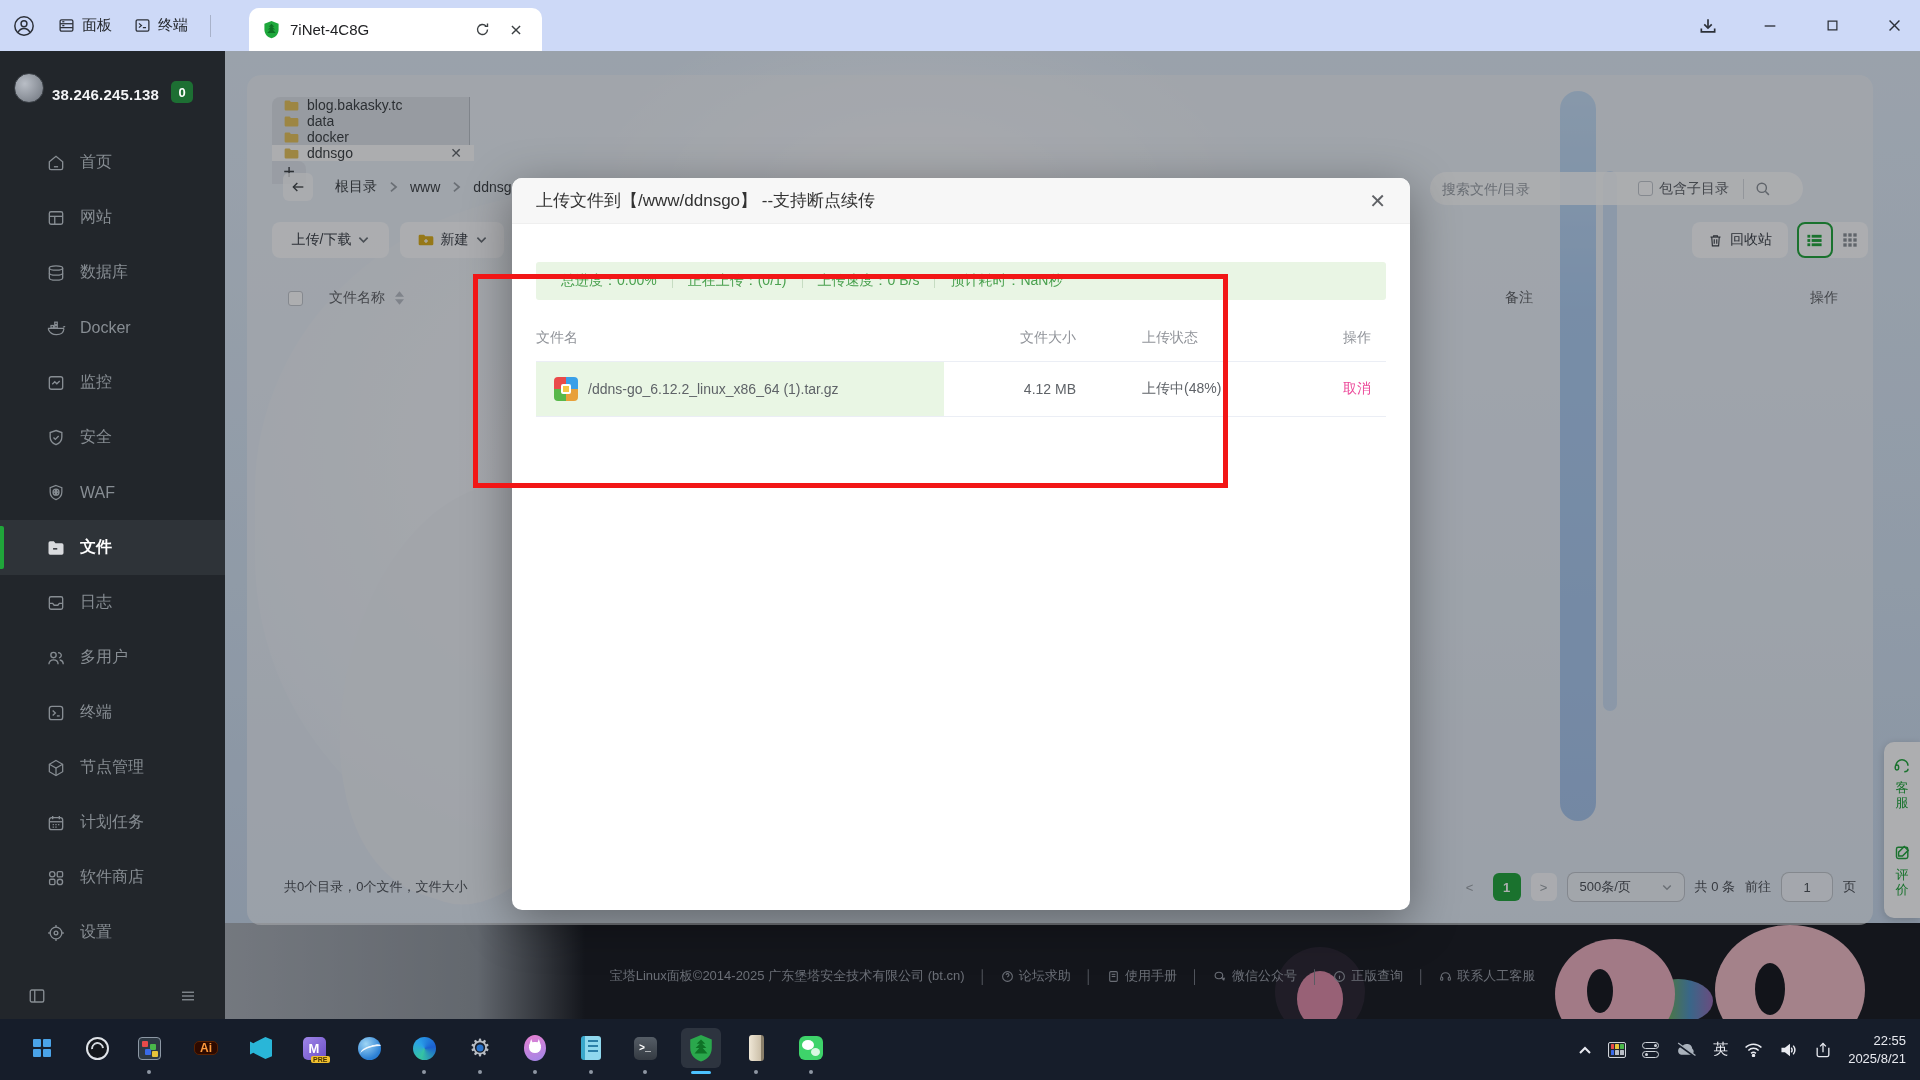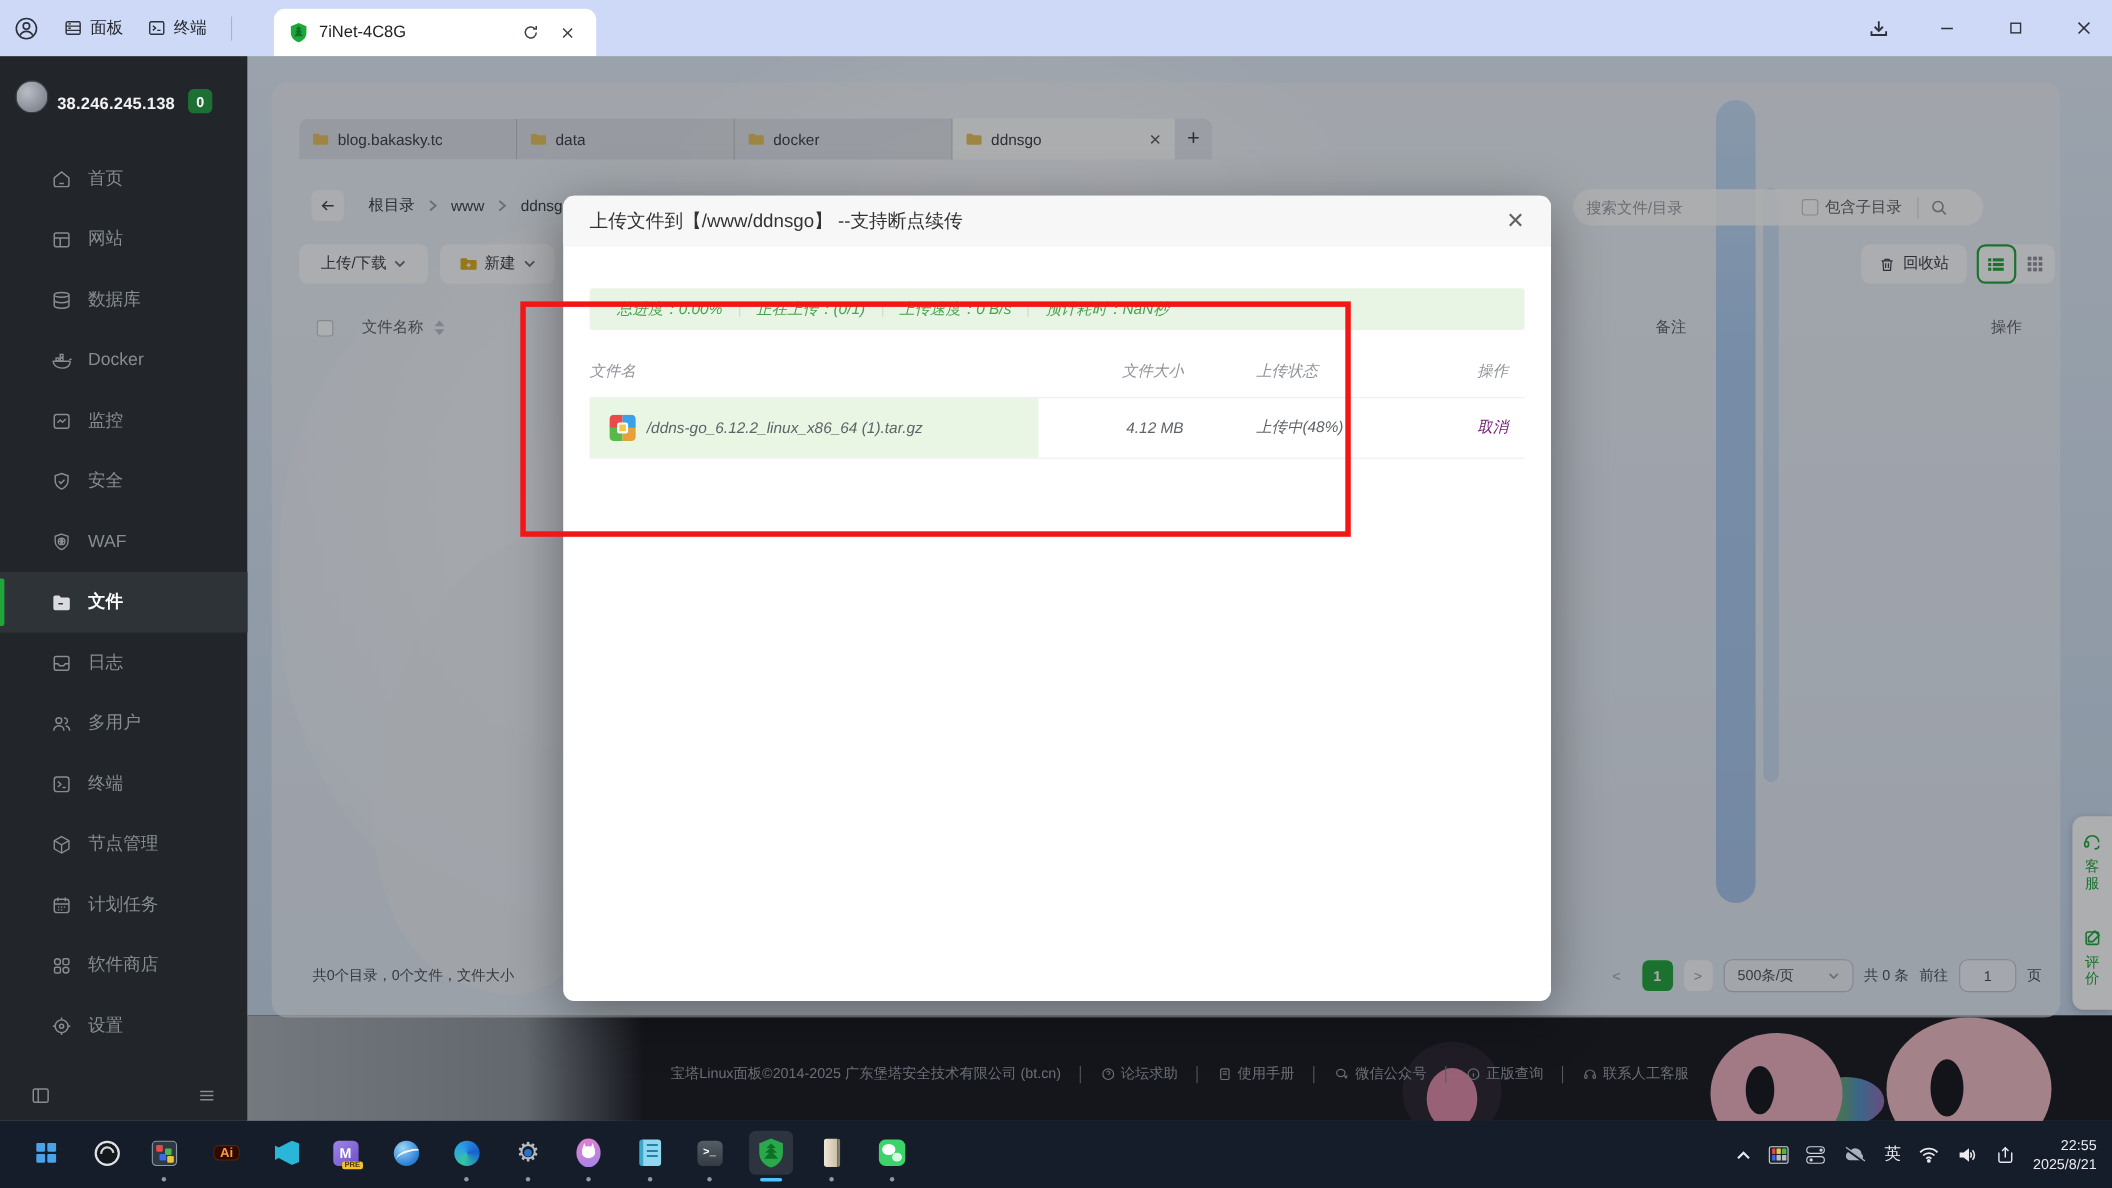--- a/index.html
+++ b/index.html
@@ -44,21 +44,21 @@
   .wall .head1i { position:absolute; left:1072px; bottom:-8px; width:46px; height:56px; border-radius:50%; background:#e08ba8; }
   .wall .head2 { position:absolute; left:1330px; bottom:-30px; width:120px; height:110px; border-radius:50%; background:#eeb0c0; }
   .wall .eye2 { position:absolute; left:1362px; bottom:6px; width:26px; height:44px; border-radius:50%; background:#14161c; }
   .wall .head3 { position:absolute; left:1490px; bottom:-36px; width:150px; height:130px; border-radius:50%; background:#f2bcc6; }
   .wall .eye3 { position:absolute; left:1530px; bottom:4px; width:30px; height:52px; border-radius:50%; background:#14161c; }
   .wall .rainbow { position:absolute; left:1418px; bottom:-4px; width:70px; height:44px; border-radius:50%; background:linear-gradient(90deg,#e8d24a,#7ec860,#5aa8e0,#b07ad0); opacity:.85; }
 
   .panel { position:absolute; left:22px; top:24px; width:1626px; height:850px; border-radius:14px; background:rgba(243,245,248,.62); }
 
   
-  .tabsrow { position:absolute; left:0; top:33px; width:100%; height:37px; display:flex; align-items:stretch; padding-left:25px; }
+  .tabsrow { position:absolute; left:0; top:22px; width:100%; height:37px; display:flex; align-items:stretch; padding-left:25px;flex-direction:column; }
   .ftab { width:198px; display:flex; align-items:center; gap:8px; padding:0 12px; font-size:14px; color:#3c4043; background:rgba(213,218,224,.62); border-right:1px solid rgba(120,126,134,.35); }
   .ftab:first-child { border-radius:8px 0 0 0; }
   .ftab.active { background:#fdfdfd; border-right:none; border-radius:0 0 0 0; width:202px; justify-content:flex-start; }
   .ftab .x { margin-left:auto; color:#5f6368; font-size:14px; }
   .tab-add { width:34px; display:flex; align-items:center; justify-content:center; color:#3c4043; font-size:20px; background:rgba(213,218,224,.45); border-radius:0 8px 0 0; }
   .ftab-label { white-space:nowrap; overflow:hidden; }
 
   
   .crumbrow { position:absolute; left:0; top:94px; width:100%; height:36px; display:flex; align-items:center; }
   .backbtn { margin-left:36px; width:30px; height:28px; border-radius:6px; background:rgba(255,255,255,.75); display:flex; align-items:center; justify-content:center; color:#3c4043; }
@@ -113,33 +113,33 @@
   .fs-gap { height:22px; }
 
   
   .backdrop { position:absolute; inset:0; background:rgba(16,18,24,.34); z-index:30; }
 
   
   .modal { position:absolute; left:512px; top:178px; width:898px; height:732px; background:#fff; border-radius:10px; box-shadow:0 12px 48px rgba(0,0,0,.38); z-index:50; }
   .modal-head { height:46px; background:#f7f7f7; border-radius:10px 10px 0 0; border-bottom:1px solid #efefef; display:flex; align-items:center; padding:0 24px; }
   .modal-title { font-size:17px; color:#333; }
   .modal-x { margin-left:auto; color:#606266; font-size:20px; line-height:1; cursor:default; }
-  .modal-body { padding:4px 24px;font-style:italic; }
+  .modal-body { padding:4px 24px; }
   .pstrip { margin-top:34px; height:38px; background:#e9f5e4; border-radius:3px; display:flex; align-items:center; padding-left:25px; font-size:14px; color:#4aa14f; gap:15px; }
   .pstrip .psep { width:1px; height:14px; background:#c6dcc2; }
   .mtable-head { display:flex; align-items:center; height:48px; margin-top:14px; border-bottom:1px solid #ebeef5; font-size:14px; color:#909399; }
   .mc-name { flex:1; }
   .mc-size { width:150px; text-align:right; }
   .mc-status { width:230px; padding-left:66px; }
   .mc-act { width:80px; text-align:right; padding-right:15px; }
   .mrow { position:relative; display:flex; align-items:center; height:55px; border-bottom:1px solid #ebeef5; font-size:14px; color:#5f6368; }
   .mrow-fill { position:absolute; left:0; top:0; bottom:0; background:#e9f6e4; width:48%; }
   .mrow > div { position:relative; }
   .mrow .mc-name { display:flex; align-items:center; gap:10px; padding-left:18px; }
-  .cancel-link { color:#701a75; }
+  .cancel-link { color:#ec4899; }
   .archive-ic { width:24px; height:24px; border-radius:4px; overflow:hidden; display:grid; grid-template-columns:1fr 1fr; grid-template-rows:1fr 1fr; position:relative; flex:0 0 auto; }
   .archive-ic i { display:block; }
   .archive-ic .c { position:absolute; left:7px; top:7px; width:10px; height:10px; background:#f6c744; border:2px solid #fff; border-radius:2px; }
 
   
   .redrect { position:absolute; left:473px; top:274px; width:755px; height:214px; border:5px solid #f21616; z-index:60; }
 
   
   .taskbar { position:absolute; left:0; top:1019px; width:1920px; height:61px; background:#161d2a; z-index:90; display:flex; align-items:center; }
   .tk-ic { position:absolute; top:9px; width:40px; height:40px; display:flex; align-items:center; justify-content:center; border-radius:6px; }

